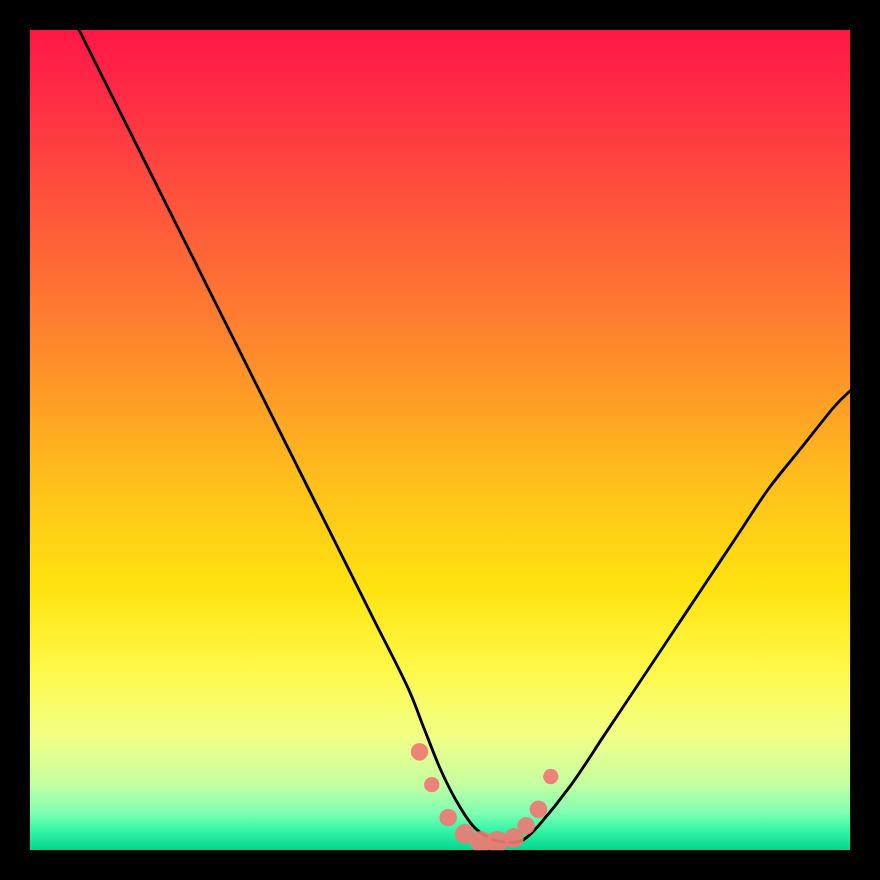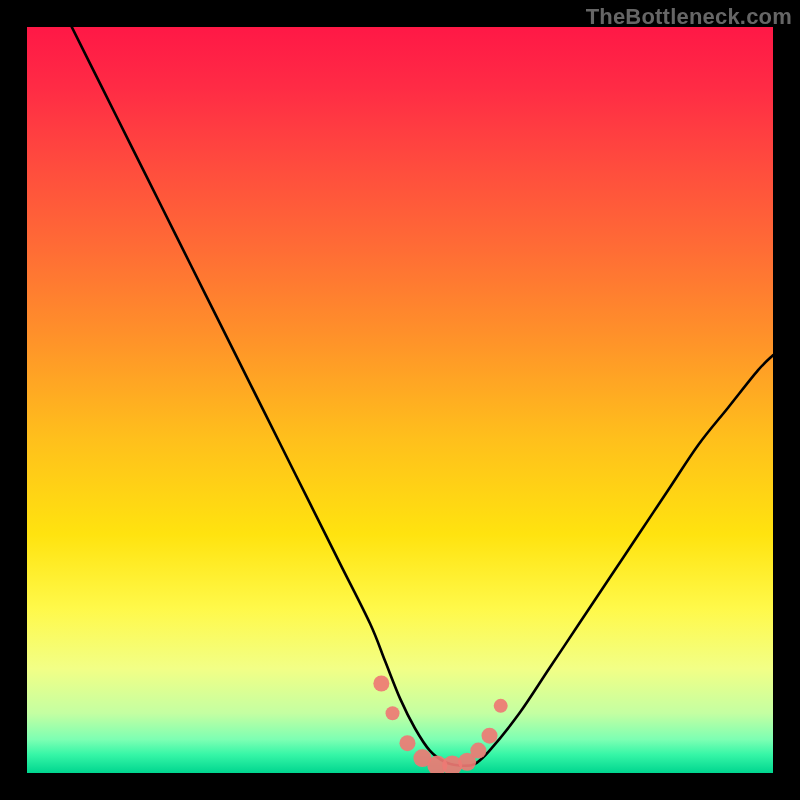--- a/index.html
+++ b/index.html
@@ -44,21 +44,20 @@
   }
   svg {
     display: block;
   }
 </style>
 </head>
 <body>
 
 <div class="frame">
 
-  <div class="watermark">TheBottleneck.com</div>
 
   <div class="plot-outer">
     <svg class="plot" width="746" height="746" viewBox="0 0 746 746">
       <defs>
         <linearGradient id="bg-grad" x1="0" y1="0" x2="0" y2="1">
             <stop offset="0.00%" stop-color="#ff1846"></stop>
             <stop offset="8.00%" stop-color="#ff2b45"></stop>
             <stop offset="18.00%" stop-color="#ff4a3e"></stop>
             <stop offset="30.00%" stop-color="#ff6d35"></stop>
             <stop offset="42.00%" stop-color="#ff9329"></stop>

